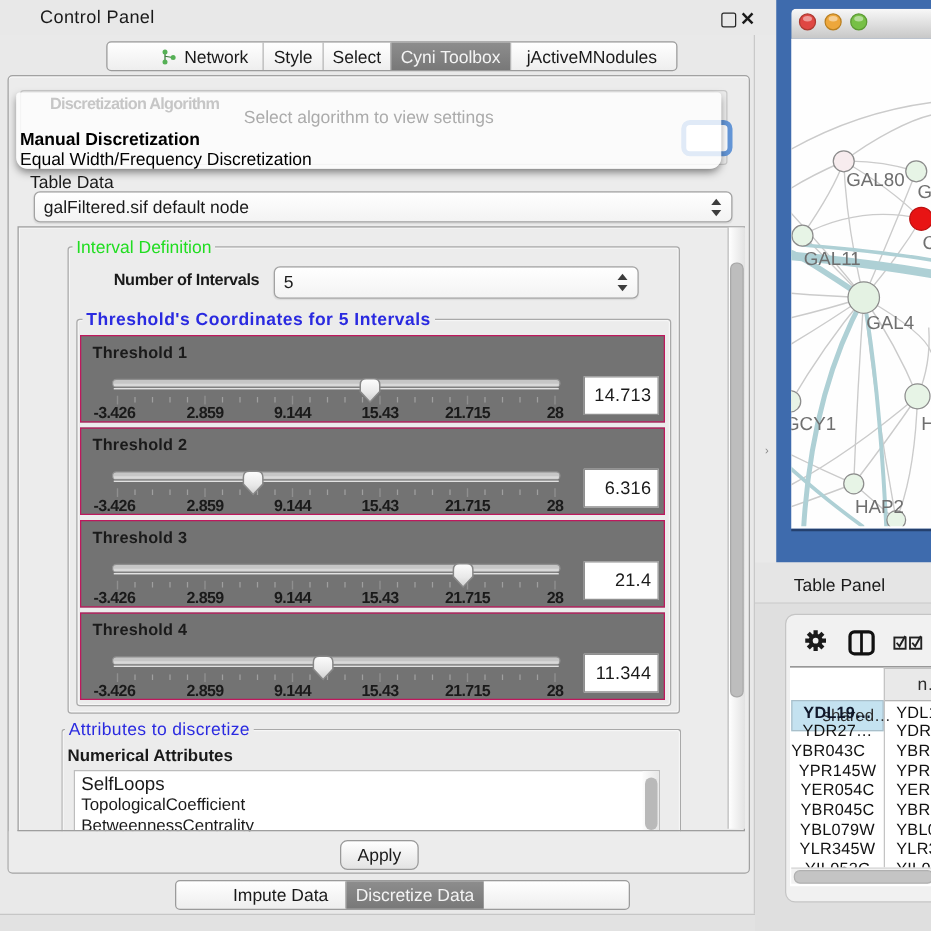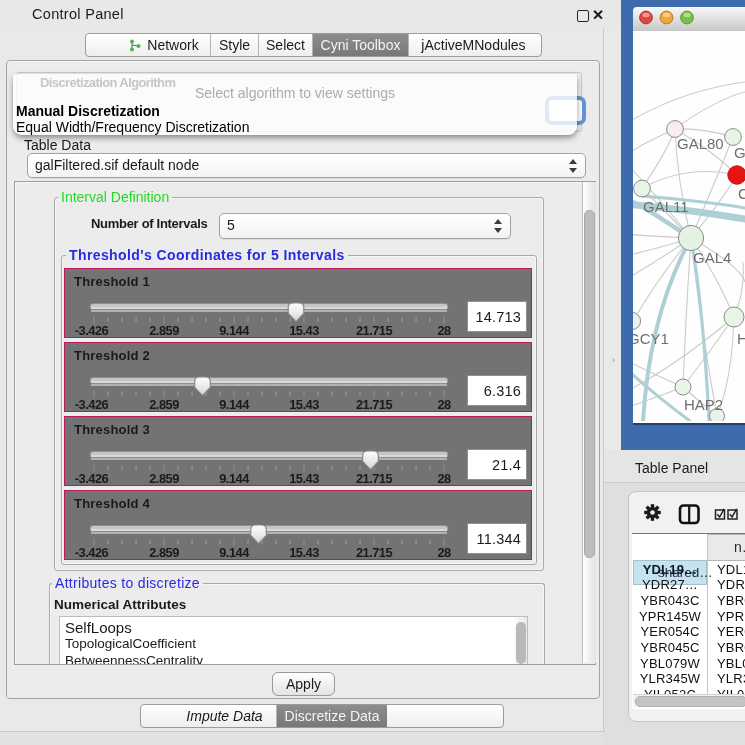--- a/index.html
+++ b/index.html
@@ -290,21 +290,21 @@
      <div style="position:absolute;right:1.5px;top:5px;width:10px;height:42px;background:#b9b9b9;border-radius:5px;"></div>
   </div>
 
   <div class="ab" style="left:7px;top:665px;width:590px;height:32px;background:#ececec;"></div>
   <div class="ab" style="left:14px;top:664px;width:582px;height:1px;background:#9e9e9e;"></div>
 
   <div class="ab" style="left:272px;top:672px;width:61px;height:22px;background:linear-gradient(#ffffff,#e3e3e3);
        border:1px solid #999;border-radius:6px;text-align:center;line-height:22px;">Apply</div>
 
   <div class="seg" style="left:140px;top:704px;width:330px;">
-    <div style="width:103px;font-style:italic;">Impute Data</div>
+    <div style="width:103px;">Impute Data</div>
     <div class="sel" style="width:110px;">Discretize Data</div>
   </div>
   <div class="ab" style="left:0;top:731px;width:620px;height:1px;background:#c6c6c6;"></div>
   <div class="ab" style="left:0;top:732px;width:620px;height:13px;background:#e2e2e2;"></div>
   <div class="ab" style="left:603px;top:28px;width:1px;height:703px;background:#c9c9c9;"></div>
   <div class="ab" style="left:612px;top:355px;color:#8a8a8a;font-size:9px;">›</div>
 
   <div class="ab" style="left:621px;top:0;width:124px;height:450px;background:#3e6bad;"></div>
   <div class="ab trow" style="left:633px;top:7px;width:112px;height:24px;border-radius:4px 0 0 0;
        background:linear-gradient(#f8f8f8,#c7c7c7);border-bottom:1px solid #8f8f8f;"></div>
@@ -417,21 +417,21 @@
 
   <div class="ab" style="left:632px;top:533px;width:113px;height:175px;background:#ffffff;border-top:1px solid #777;"></div>
   <div class="ab" style="left:633px;top:560px;width:74px;height:25px;background:#c4e2f0;border:1px solid #a9bfca;box-sizing:border-box;line-height:24px;color:#2c2c2c;padding-left:24px;font-size:13.5px;">shared…</div>
   <div class="ab" style="left:707px;top:534px;width:38px;height:25px;background:#e9e9e9;border-top:1px solid #b5b5b5;border-bottom:1px solid #b5b5b5;"></div>
   <div class="ab" style="left:734px;top:539px;color:#2c2c2c;">n…</div>
   <div class="ab" style="left:707px;top:534px;width:1px;height:160px;background:#c4c4c4;"></div>
   <div class="ab trow" style="left:633px;top:561.5px;width:74px;text-align:center;color:#0f172a;font-weight:bold;">YDL19…</div>
   <div class="ab trow" style="left:717px;top:561.5px;color:#111;">YDL1</div>
   <div class="ab trow" style="left:633px;top:577.2px;width:74px;text-align:center;color:#111;">YDR27…</div>
   <div class="ab trow" style="left:717px;top:577.2px;color:#111;">YDR2</div>
-  <div class="ab trow" style="left:633px;top:592.9px;width:74px;text-align:center;color:#111;">YBR043C</div>
+  <div class="ab trow" style="left:633px;top:592.9px;width:74px;color:#111;">YBR043C</div>
   <div class="ab trow" style="left:717px;top:592.9px;color:#111;">YBR0</div>
   <div class="ab trow" style="left:633px;top:608.6px;width:74px;text-align:center;color:#111;">YPR145W</div>
   <div class="ab trow" style="left:717px;top:608.6px;color:#111;">YPR1</div>
   <div class="ab trow" style="left:633px;top:624.3px;width:74px;text-align:center;color:#111;">YER054C</div>
   <div class="ab trow" style="left:717px;top:624.3px;color:#111;">YER0</div>
   <div class="ab trow" style="left:633px;top:640.0px;width:74px;text-align:center;color:#111;">YBR045C</div>
   <div class="ab trow" style="left:717px;top:640.0px;color:#111;">YBR0</div>
   <div class="ab trow" style="left:633px;top:655.7px;width:74px;text-align:center;color:#111;">YBL079W</div>
   <div class="ab trow" style="left:717px;top:655.7px;color:#111;">YBL0</div>
   <div class="ab trow" style="left:633px;top:671.4px;width:74px;text-align:center;color:#111;">YLR345W</div>

